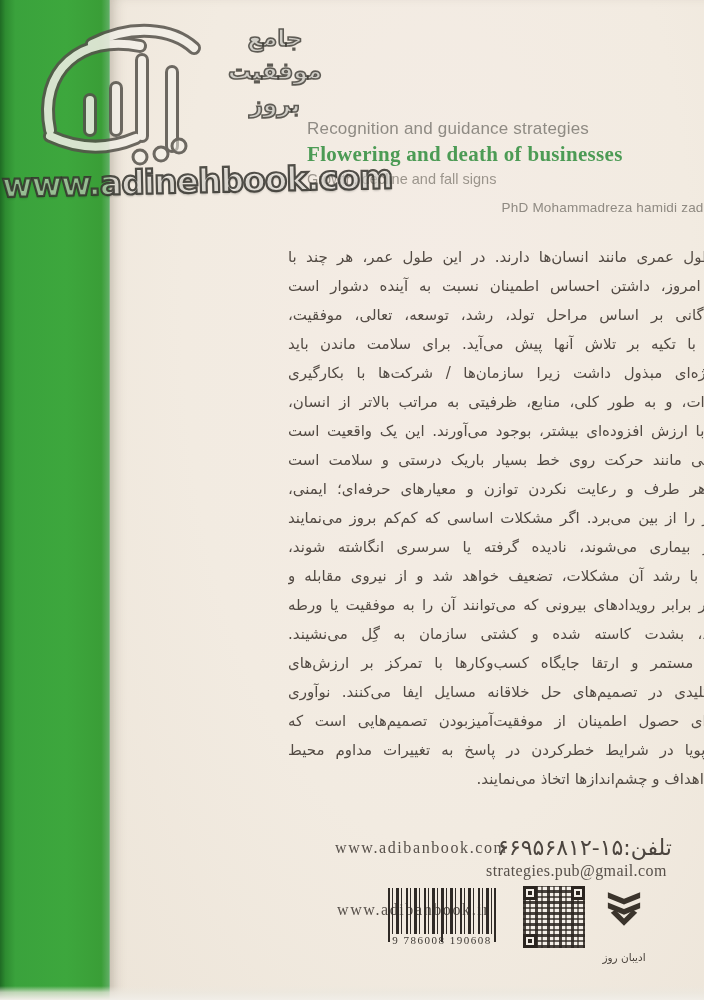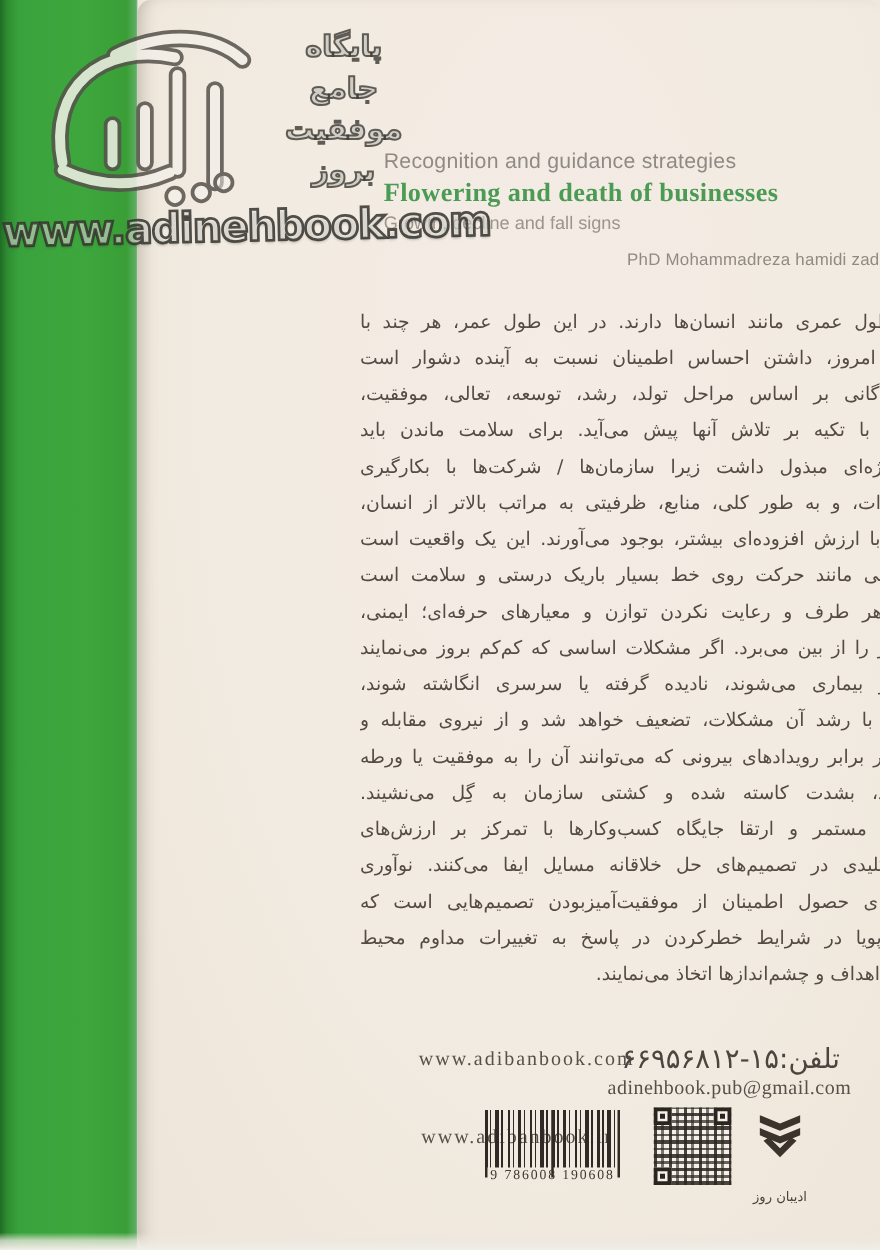--- a/index.html
+++ b/index.html
@@ -6,21 +6,21 @@
   .stage{position:relative;width:704px;height:1000px;overflow:hidden;
          font-family:"Liberation Sans",sans-serif;background:#efe8df;}
 
   
   .spine{position:absolute;left:0;top:0;width:110px;height:1000px;
          background:linear-gradient(90deg,#1f6b24 0%,#2e8c31 5%,#3aa23c 14%,#3da73d 60%,#3a9e37 92%,#5fae63 99%,#9ec4a0 100%);}
 
   
   .cover{position:absolute;left:110px;top:0;width:594px;height:1000px;
          background:radial-gradient(ellipse at 55% 30%,#f4ece5 0%,#f2ebe1 55%,#ede5d9 100%);
-         box-shadow:inset 10px 0 14px -8px rgba(90,80,60,.35);border-radius:11px;}
+         box-shadow:inset 10px 0 14px -8px rgba(90,80,60,.35);}
 
   .photo-bottom-edge{position:absolute;left:0;bottom:0;width:704px;height:14px;
          background:linear-gradient(180deg,rgba(236,232,223,0) 0%,rgba(236,232,223,.75) 45%,#f1eee8 100%);z-index:30;}
 
   
   .header{position:absolute;left:197px;top:119px;width:412px;z-index:5;}
   .h-line1{font-size:17px;color:#8f8b84;letter-spacing:.2px;}
   .h-title{font-family:"Liberation Serif",serif;font-weight:bold;font-size:21px;
            margin-top:3px;letter-spacing:.3px;}
   .h-line3{font-size:14.5px;color:#9b958c;margin-top:4px;}
@@ -119,21 +119,21 @@
         <div class="body-line">حِرَف، نقش کلیدی در تصمیم‌های حل خلاقانه مسایل ایفا می‌کنند. نوآوری</div>
         <div class="body-line">شرط لازم برای حصول اطمینان از موفقیت‌آمیزبودن تصمیم‌هایی است که</div>
         <div class="body-line">کسب‌وکارهای پویا در شرایط خطرکردن در پاسخ به تغییرات مداوم محیط</div>
         <div class="body-line">برای رسیدن به اهداف و چشم‌اندازها اتخاذ می‌نمایند.</div>
       </div>
 
     <div class="contact">
       <span class="site-com">www.adibanbook.com</span>
       <span class="phone">تلفن:۱۵-۶۶۹۵۶۸۱۲</span>
       <span class="site-ir">www.adibanbook.ir</span>
-      <span class="email">adinehbook.pub@gmail.com</span>
+      <span class="email">strategies.pub@gmail.com</span>
     </div>
 
     <div class="barcode">
       <div class="bars"></div>
       <div class="guard g1"></div>
       <div class="guard g2"></div>
       <div class="guard g3"></div>
       <div class="isbn">9 786008 190608</div>
     </div>
 
@@ -178,21 +178,20 @@
       </g>
       <g stroke="#55524b" stroke-width="3" fill="rgba(248,246,240,.5)">
         <circle cx="120" cy="139" r="7"></circle>
         <circle cx="141" cy="136" r="7"></circle>
         <circle cx="159" cy="128" r="7"></circle>
       </g>
     </g>
   </svg>
 
   <div class="wm-col">
-      <div>پایگاه</div>
       <div>جامع</div>
       <div>موفقیت</div>
       <div>بروز</div>
     </div>
 
   <div class="wm-site">www.adinehbook.com</div>
 
   <div class="photo-bottom-edge"></div>
 
 </div>

